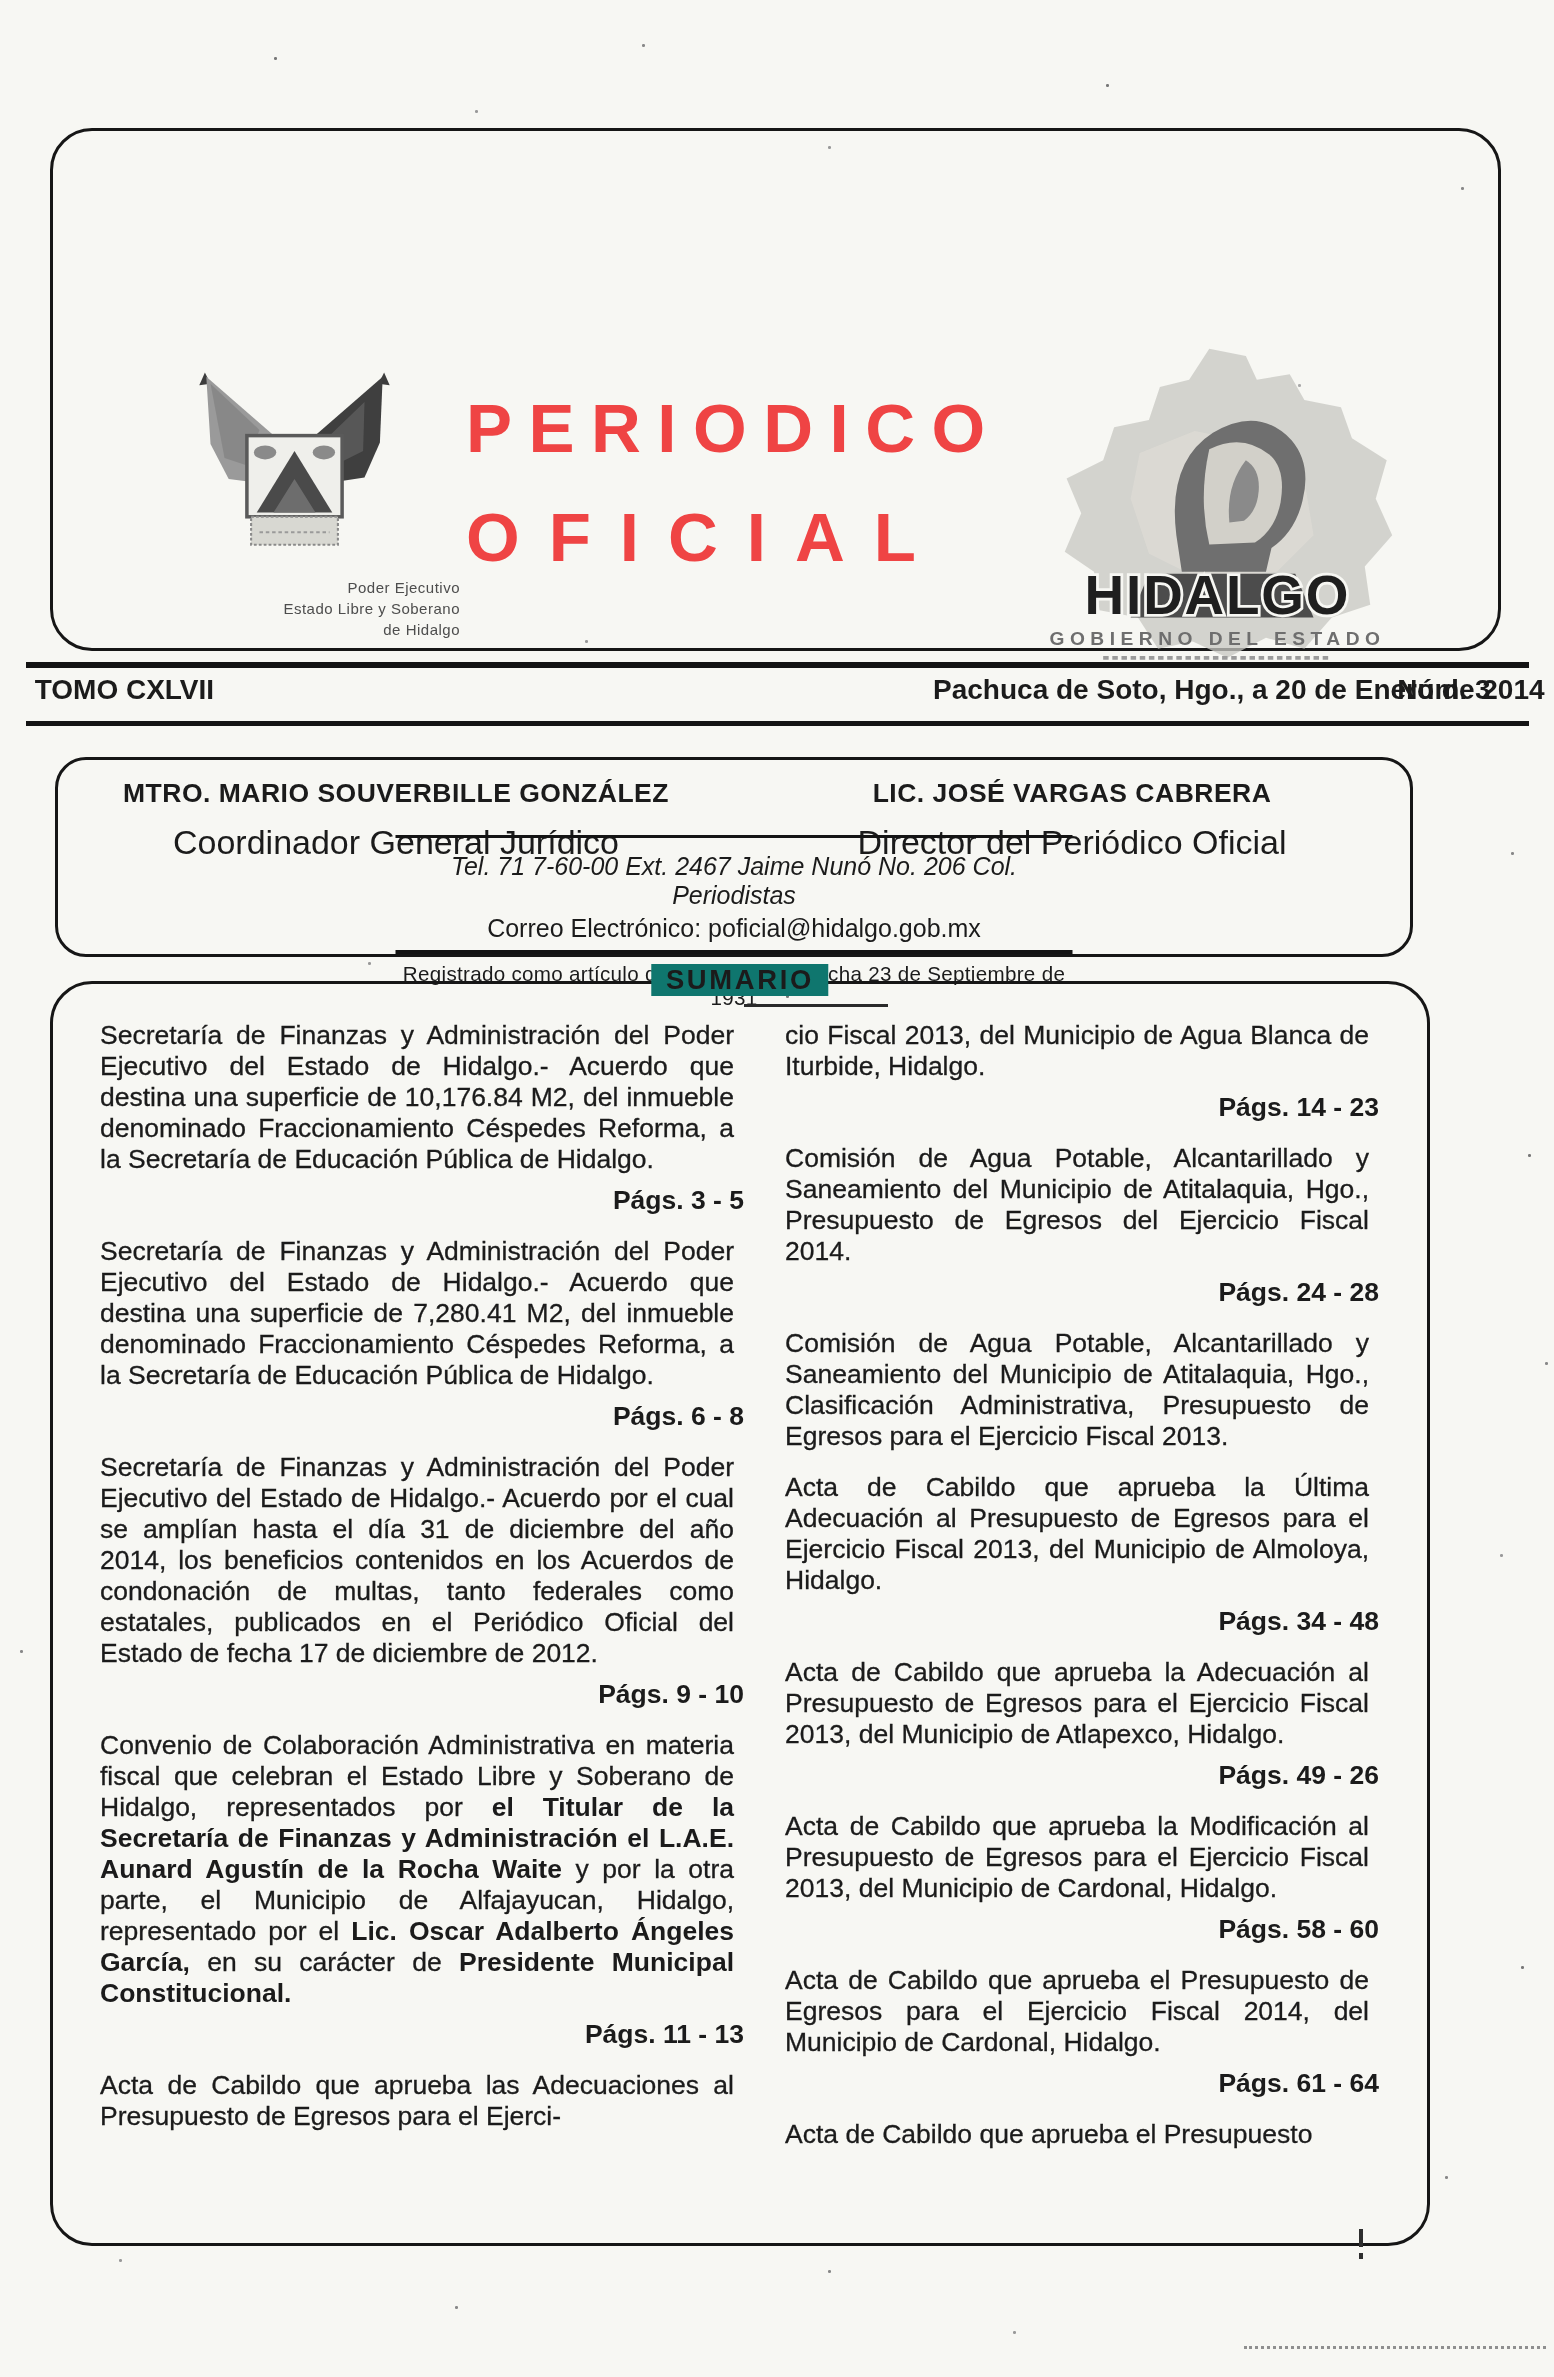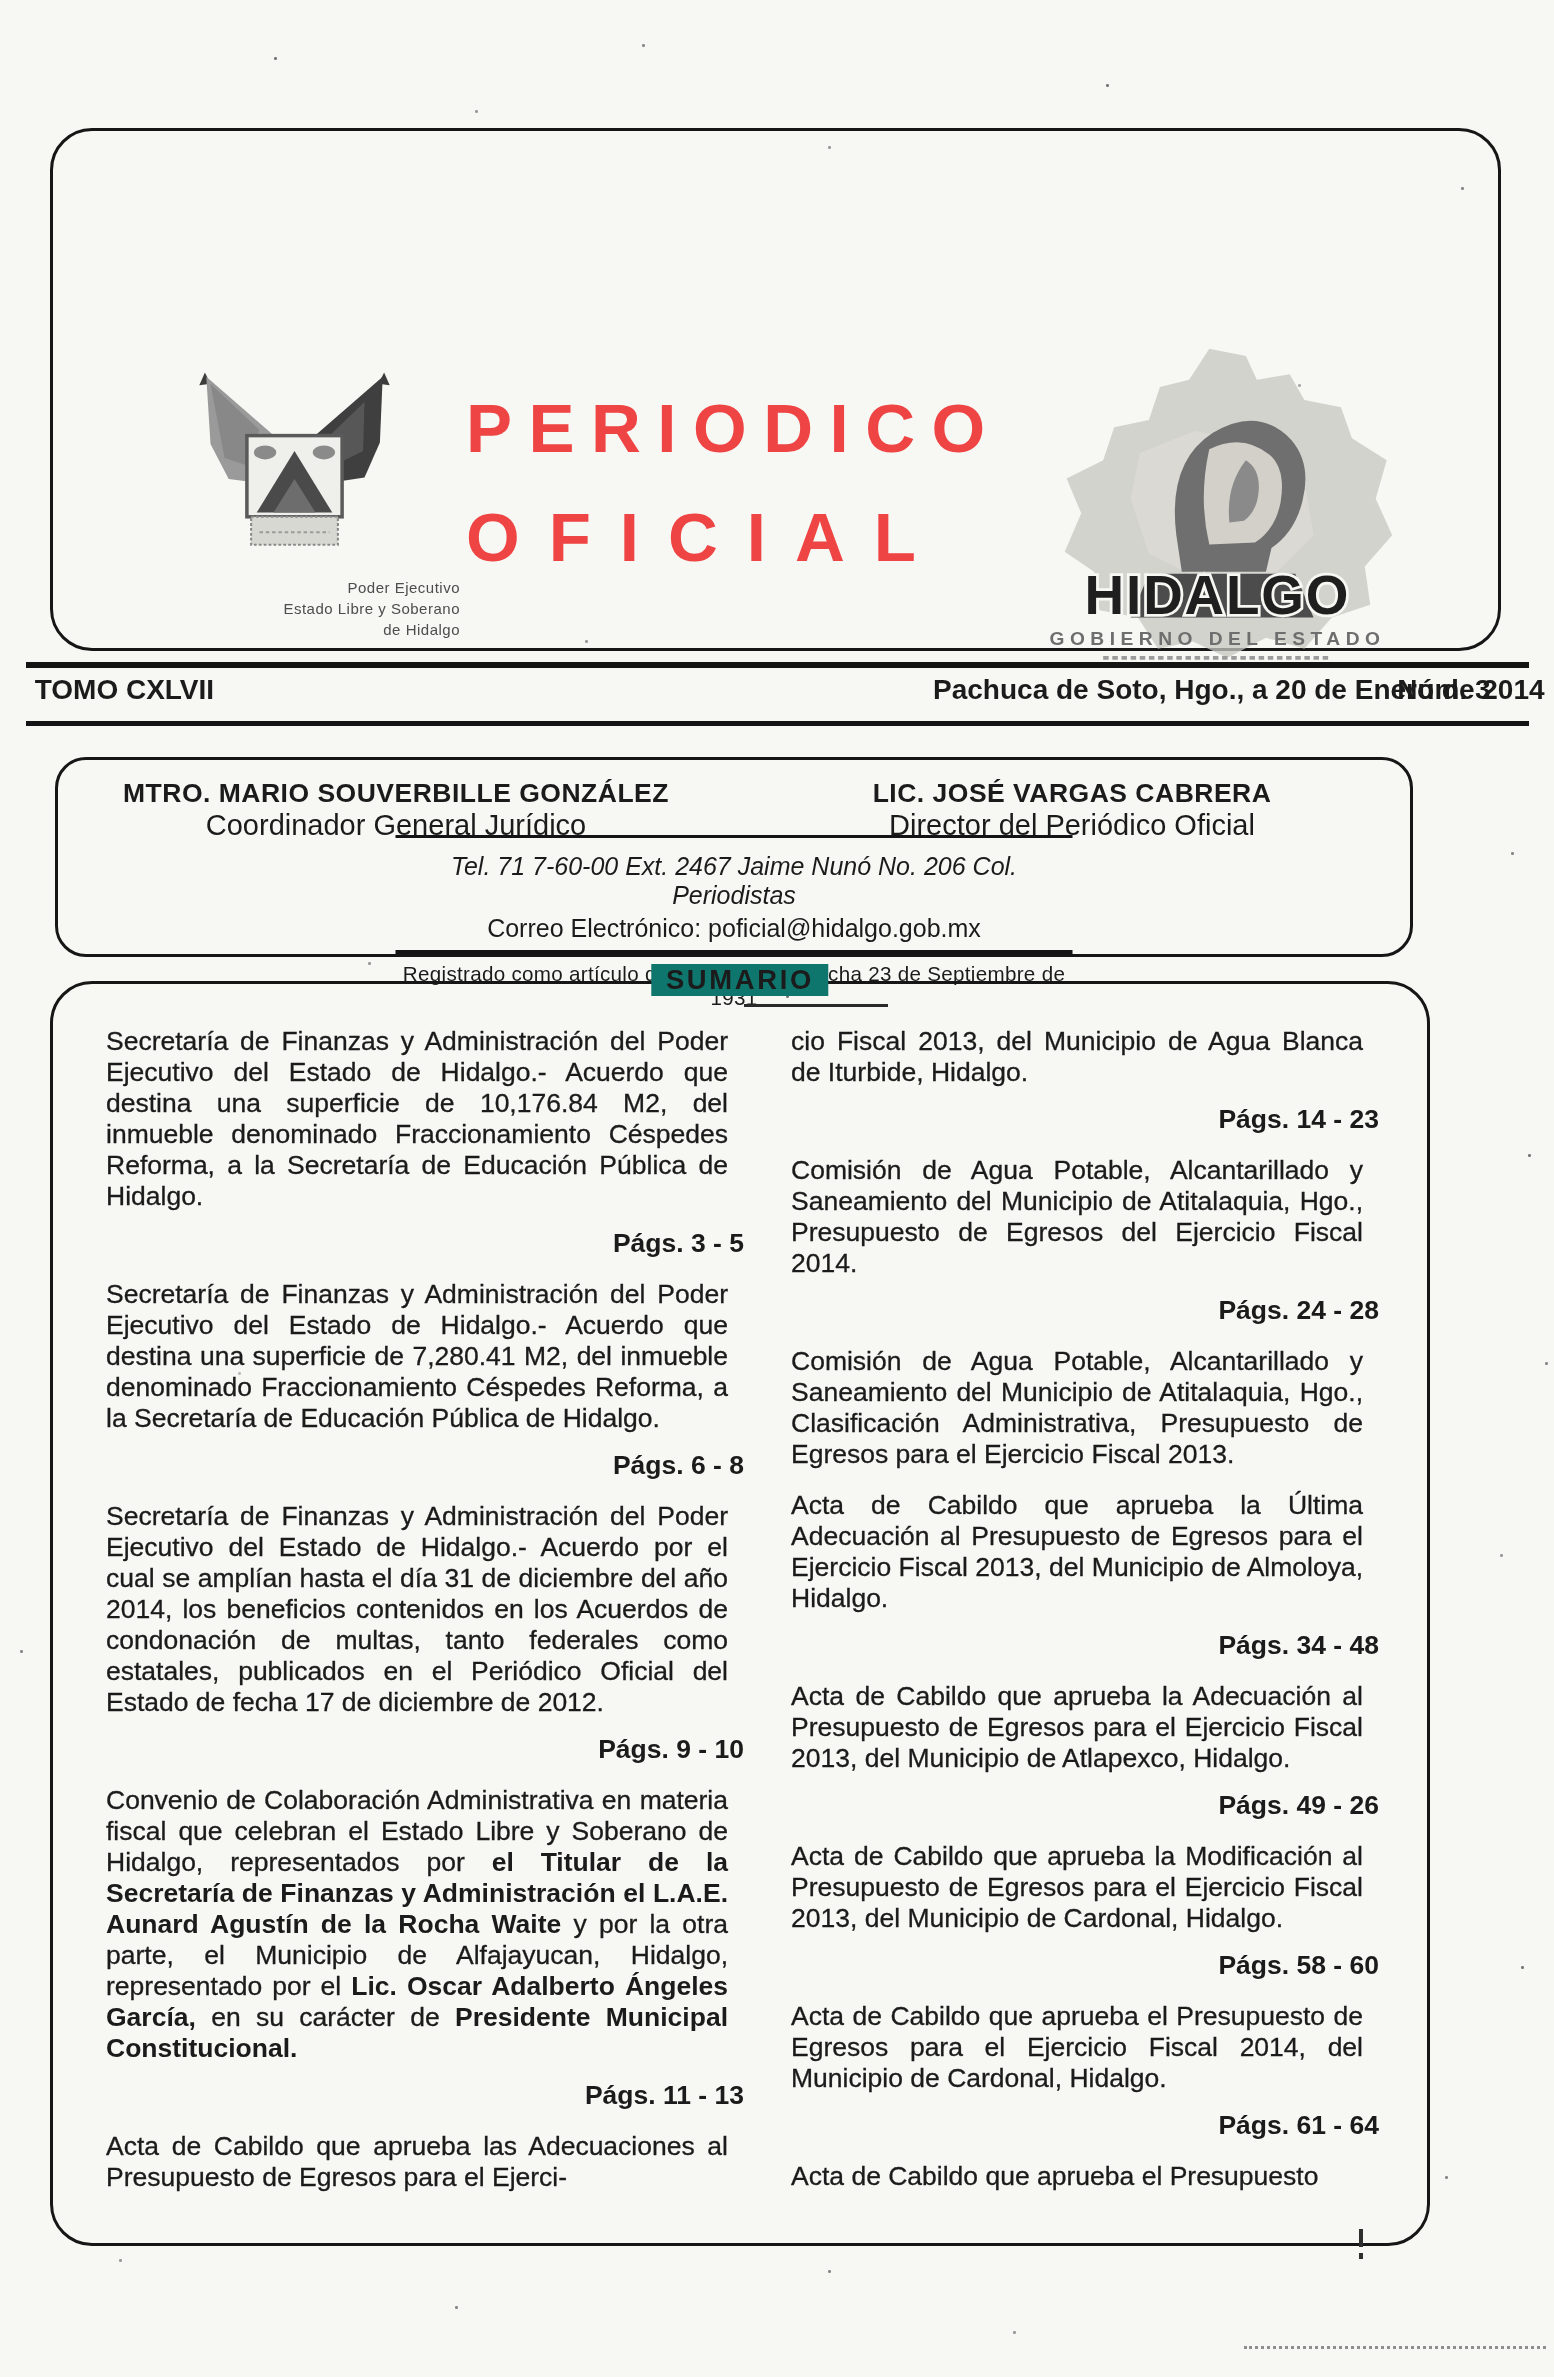--- a/index.html
+++ b/index.html
@@ -22,37 +22,37 @@
   .edition-row{position:absolute;left:25.6px;top:674px;width:1503px;font-weight:700;font-size:28px;}
   .edition-row .tome{position:absolute;left:9.1px;}
   .edition-row .place{position:absolute;left:16px;width:100%;text-align:right;}
   .edition-row .num{position:absolute;right:38px;}
   
   .info-box{position:absolute;left:55px;top:757px;width:1352px;height:194px;
         border:3.7px solid #161616;border-radius:31px;}
   .dir-row{position:absolute;top:18.3px;left:0;width:100%;display:flex;}
   .dir-half{width:50%;text-align:center;}
   .dir-name{font-weight:700;font-size:26.5px;letter-spacing:0.5px;}
-  .dir-role{font-size:29px;margin-top:0;}
+  .dir-role{font-size:34px;margin-top:14px;}
   .dir-center{position:absolute;top:71px;left:50%;transform:translateX(-50%);width:677px;text-align:center;}
   .mini-rule{height:3.7px;background:#141414;margin:3.7px 0;}
   .dir-tel{font-size:25px;margin-top:14px;font-style:italic;}
   .dir-mail{font-size:25px;margin:3.7px 0 7.3px 0;}
   .dir-reg{font-size:20.6px;margin-top:8.2px;letter-spacing:0.3px;}
   
   .sumario-box{position:absolute;left:50px;top:981px;width:1374px;height:1259px;
         border:3.7px solid #161616;border-radius:42px;}
   .sumario-label{position:absolute;top:-20px;left:50%;transform:translateX(-50%);
         background:#0f766e;padding:0 14.6px;font-weight:700;font-size:27.4px;letter-spacing:2.7px;}
   .sumario-underline{position:absolute;top:20px;left:calc(50% + 3.7px);width:144px;height:2.7px;background:#2a2a2a;}
   .col{position:absolute;top:25.6px;height:1207px;overflow:hidden;}
   .col-left{left:37px;width:654px;}
   .col-right{left:722px;width:604px;}
   .entry{margin-bottom:20px;}
-  .entry-text{font-size:26.5px;line-height:31px;text-align:justify;margin:16px;
+  .entry-text{font-size:26.5px;line-height:31px;text-align:justify;margin:10px;
         -webkit-text-stroke:0.3px #1b1b1b;}
   .entry-text b{font-weight:700;-webkit-text-stroke:0 transparent;}
   .pages{font-weight:700;font-size:26.5px;line-height:31px;text-align:right;margin:7.3px 0 0 0;}
   .pages:empty{display:none;}
   
   .noise{position:absolute;width:2.7px;height:2.7px;background:transparent;border-radius:50%;}
   .n1{left:0;top:0;box-shadow:274px 57px #777,642px 44px #888,828px 146px #999,1106px 84px #777,
       1461px 187px #888,82px 693px #999,1511px 852px #888,368px 962px #999,1528px 1154px #777,
       20px 1650px #888,1500px 1554px #999,828px 2270px #888,1013px 2331px #999,455px 2306px #888,
       1521px 1966px #777,119px 2259px #999;}

